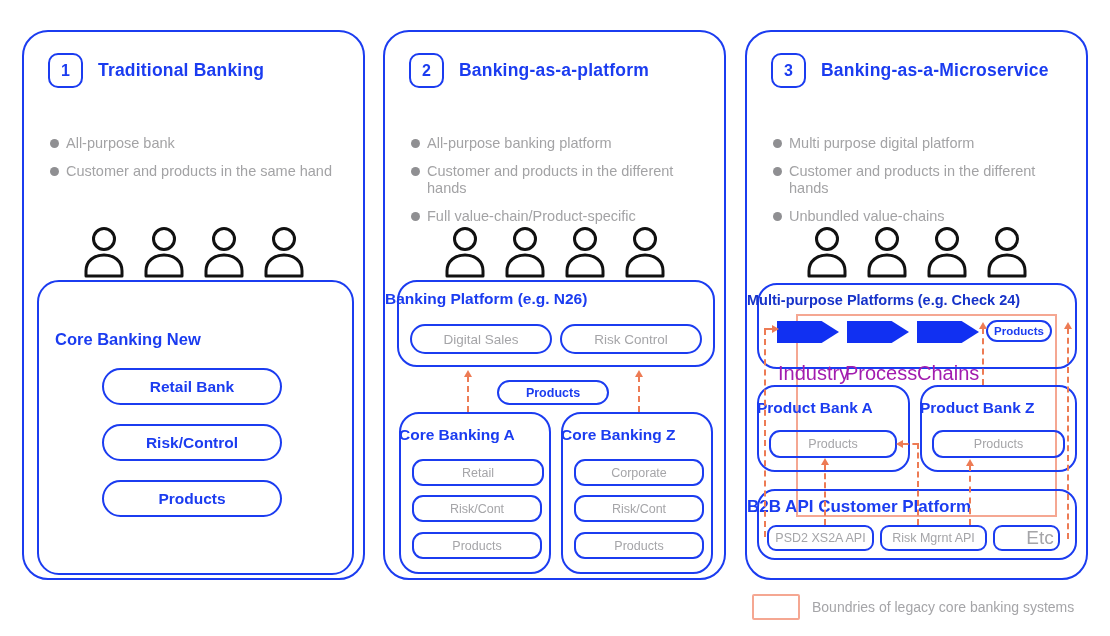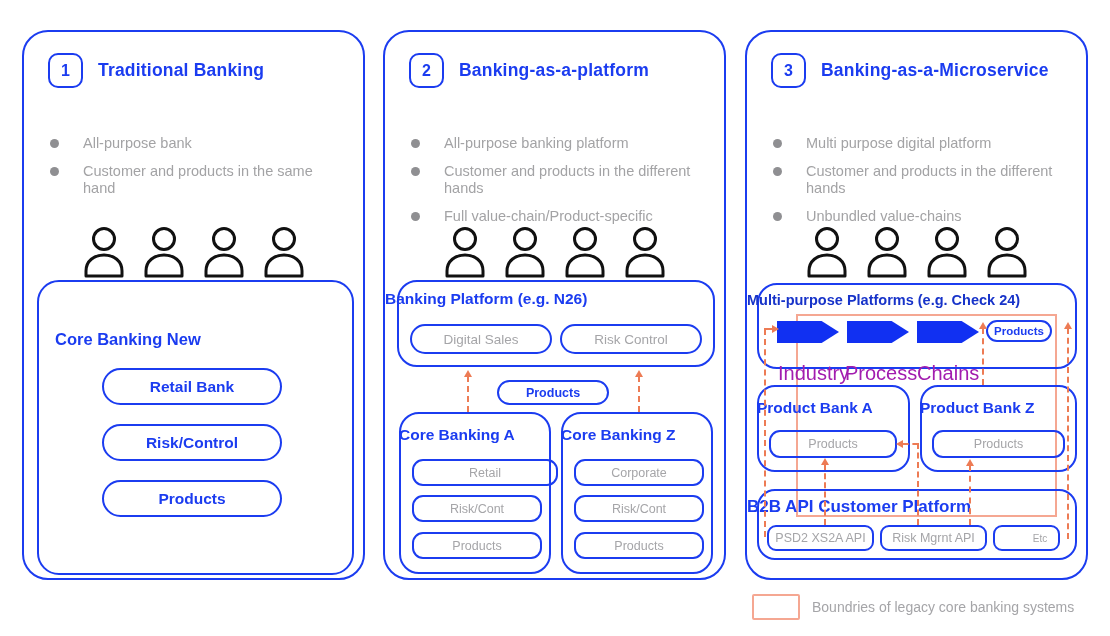--- a/index.html
+++ b/index.html
@@ -52,21 +52,21 @@
   }
   .bullets {
     position: absolute;
     top: 103px;
     left: 26px;
     right: 18px;
     list-style: none;
   }
   .bullets li {
     display: flex;
-    gap: 24px;
+    gap: 7px;
     margin-bottom: 10px;
     color: #a3a3a5;
     font-size: 14.5px;
     line-height: 1.22;
   }
   .dot {
     flex: 0 0 9px;
     width: 9px; height: 9px;
     margin-top: 4px;
     border-radius: 50%;
@@ -294,21 +294,21 @@
         <span class="bluetext" style="font-size:12.5px;">Products</span>
       </div>
 
     <div class="varrow" style="left:82px; top:344px; height:36px;"></div>
     <div class="ah-up" style="left:78.5px; top:338px;"></div>
     <div class="varrow" style="left:253px; top:344px; height:36px;"></div>
     <div class="ah-up" style="left:249.5px; top:338px;"></div>
 
     <div class="bluebox" style="left:14px; top:380px; width:152px; height:162px; border-radius:20px;"></div>
     <div class="boxtitle" style="left:14px; right:auto; width:148px; top:394px; font-size:15.5px;">Core Banking A</div>
-    <div class="pill rect" style="left:27px; top:427px; width:146px; height:27px;">
+    <div class="pill rect" style="left:27px; top:427px; width:132px; height:27px;">
         <span class="graytext" style="font-size:12.5px;">Retail</span>
       </div>
     <div class="pill rect" style="left:27px; top:463px; width:130px; height:27px;">
         <span class="graytext" style="font-size:12.5px;">Risk/Cont</span>
       </div>
     <div class="pill rect" style="left:27px; top:500px; width:130px; height:27px;">
         <span class="graytext" style="font-size:12.5px;">Products</span>
       </div>
 
     <div class="bluebox" style="left:176px; top:380px; width:152px; height:162px; border-radius:20px;"></div>
@@ -390,21 +390,21 @@
 
     <div class="bluebox" style="left:10px; top:457px; width:320px; height:71px; border-radius:18px;"></div>
     <div class="boxtitle" style="top:465px; font-size:17px;">B2B API Customer Platform</div>
     <div class="pill rect" style="left:20px; top:493px; width:107px; height:26px; border-radius:9px;">
         <span class="graytext" style="font-size:12.5px;">PSD2 XS2A API</span>
       </div>
     <div class="pill rect" style="left:133px; top:493px; width:107px; height:26px; border-radius:9px;">
         <span class="graytext" style="font-size:12.5px;">Risk Mgrnt API</span>
       </div>
     <div class="pill rect" style="left:246px; top:493px; width:67px; height:26px; border-radius:9px;">
-        <span class="graytext" style="font-size:10px;padding-left:27px;">Etc</span>
+        <span class="graytext" style="font-size:19px;padding-left:27px;">Etc</span>
       </div>
 
     <div class="varrow" style="left:17px; top:297px; height:208px;"></div>
     <div class="harrow" style="left:17px; top:296px; width:9px;"></div>
     <div class="ah-right" style="left:25px; top:292.5px;"></div>
 
     <div class="varrow" style="left:235px; top:296px; height:57px;"></div>
     <div class="ah-up" style="left:231.5px; top:290px;"></div>
 
     <div class="varrow" style="left:320px; top:296px; height:211px;"></div>

